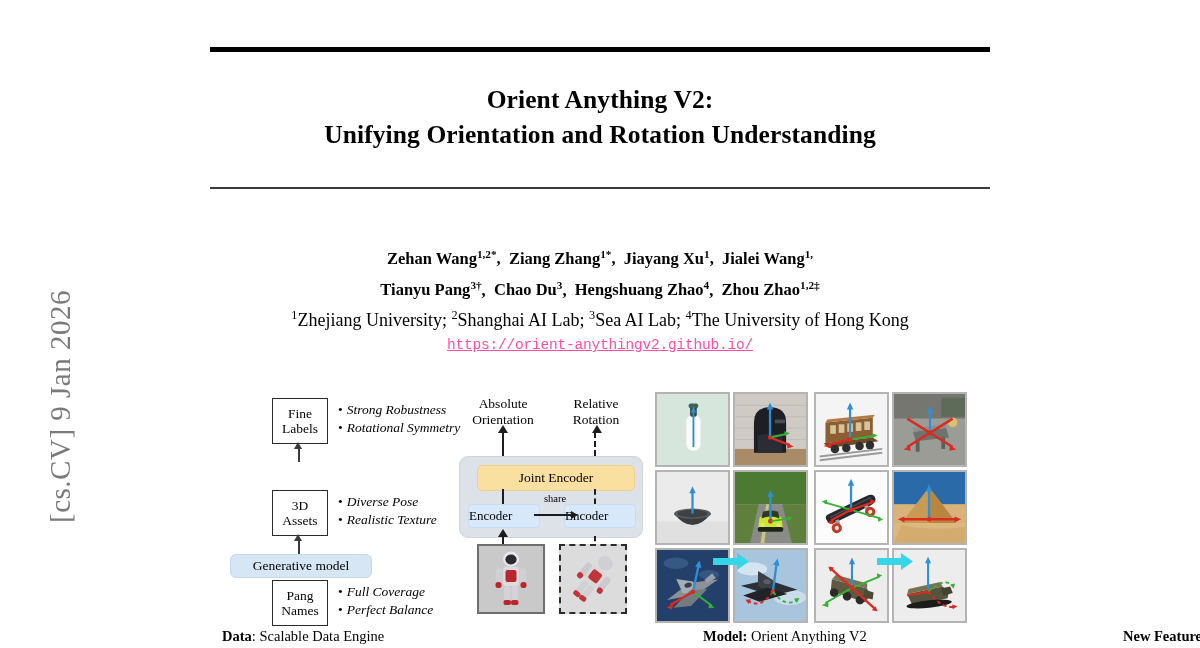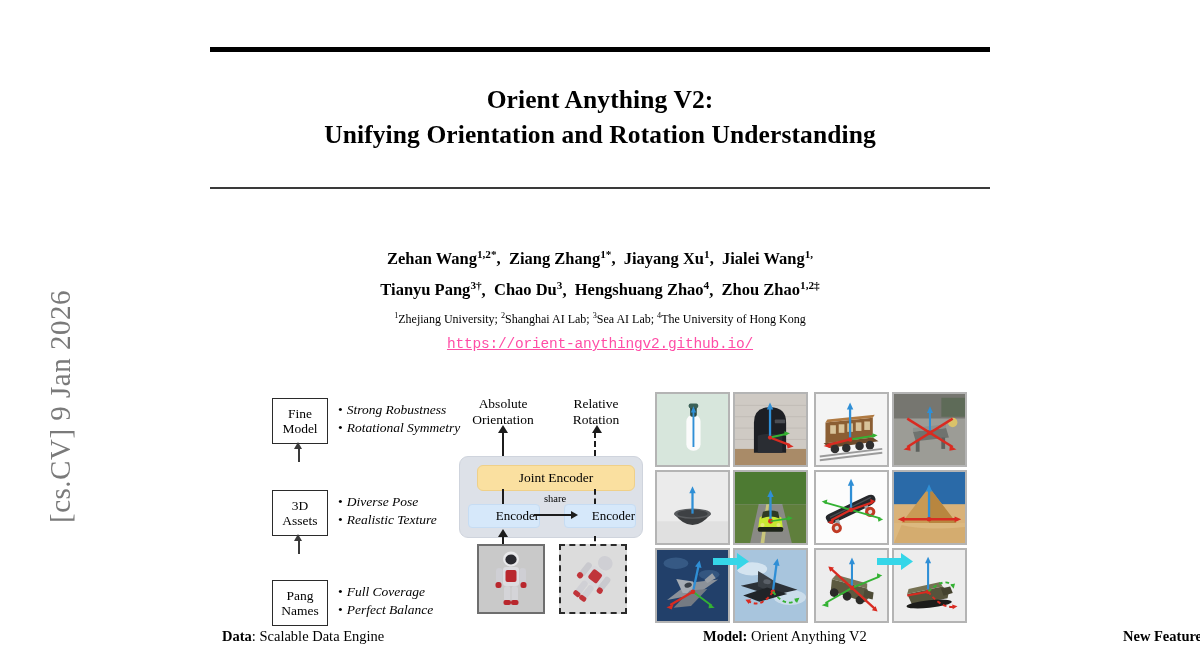--- a/index.html
+++ b/index.html
@@ -22,21 +22,21 @@
   #rule-top{position:absolute;left:210px;top:47px;width:780px;height:5px;background:#000;}
   #rule-mid{position:absolute;left:210px;top:187px;width:780px;height:2px;background:#3a3a3a;}
 
   
   #title-block{position:absolute;left:210px;top:82px;width:780px;text-align:center;}
   #title-block .tl{font-size:25.5px;font-weight:bold;line-height:35px;letter-spacing:.1px;}
 
   
   #authors-block{position:absolute;left:210px;top:240px;width:780px;text-align:center;}
   .auth-line{font-size:16.5px;font-weight:bold;line-height:26px;}
-  .affil-line{font-size:12px;font-weight:normal;line-height:25px;}
+  .affil-line{font-size:18px;font-weight:normal;line-height:25px;}
   sup{font-size:.68em;vertical-align:super;font-weight:inherit;}
   #project-url{display:block;margin-top:4px;font-family:"Liberation Mono","DejaVu Sans Mono",monospace;
     font-size:14.5px;color:#ff4da6;letter-spacing:-.2px;}
 
   
   #teaser{position:absolute;left:210px;top:392px;width:780px;height:252px;}
 
   
   .panel-caption{position:absolute;font-size:14.5px;white-space:nowrap;}
   .panel-caption b{font-weight:bold;}
@@ -58,21 +58,21 @@
 
   
   #panel-model{position:absolute;left:245px;top:0px;width:190px;height:232px;}
   .mo-toplabel{position:absolute;text-align:center;font-size:13.5px;line-height:16px;width:90px;}
   .mo-panel{position:absolute;left:4px;top:64px;width:182px;height:80px;background:#dde1e8;
     border:1px solid #cfd4dd;border-radius:9px;}
   .mo-joint{position:absolute;left:17px;top:8px;width:156px;height:24px;background:#fae0a0;
     border:1px solid #efd089;border-radius:6px;display:flex;align-items:center;justify-content:center;
     font-size:13.5px;}
   .mo-enc{position:absolute;top:47px;width:70px;height:22px;background:#d6e8fa;border:1px solid #c6dcf3;
-    border-radius:4px;display:flex;align-items:center;justify-content:flex-end;font-size:13px;}
+    border-radius:4px;display:flex;align-items:center;justify-content:flex-start;font-size:13px;}
   .mo-share{position:absolute;left:72px;top:36px;width:46px;text-align:center;font-size:10.5px;}
   .mo-sharearrow{position:absolute;left:74px;top:57px;width:38px;height:1.5px;background:#1c1c1c;}
   .mo-sharearrow:after{content:"";position:absolute;right:-6px;top:-3.2px;
     border-top:4px solid transparent;border-bottom:4px solid transparent;border-left:7px solid #1c1c1c;}
   .mo-vline{position:absolute;width:1.8px;background:#1c1c1c;}
   .mo-vdash{position:absolute;width:0;border-left:2.2px dashed #1c1c1c;}
   .mo-uparrow:after{content:"";position:absolute;left:-4.1px;top:-7px;
     border-left:5px solid transparent;border-right:5px solid transparent;border-bottom:8px solid #1c1c1c;}
   .mo-thumb{position:absolute;top:152px;width:64px;height:66px;background:#c9c9c9;}
   .mo-thumb.solid{left:22px;border:2.2px solid #6e6e6e;}
@@ -112,41 +112,44 @@
     <div class="affil-line" id="affils"><sup>1</sup><span>Zhejiang University;</span> <sup>2</sup><span>Shanghai AI Lab;</span> <sup>3</sup><span>Sea AI Lab;</span> <sup>4</sup><span>The University of Hong Kong</span></div>
     <a id="project-url" href="#" style="color: rgb(255, 77, 166);">https://orient-anythingv2.github.io/</a>
   </div>
 
   <div id="teaser">
 
     <div id="panel-data">
 
       <div class="de-box" style="top:6px;">
         <span>Fine</span>
-        <span>Model</span>
+        <span>Labels</span>
       </div>
       <div class="de-bul" style="top:9px;">
         <div>Strong Robustness</div>
         <div>Rotational Symmetry</div>
       </div>
 
       <div class="de-arrow" style="top:56px;height:14px;"></div>
 
 
       <div class="de-box" style="top:98px;">
         <span>3D</span>
         <span>Assets</span>
       </div>
       <div class="de-bul" style="top:101px;">
         <div>Diverse Pose</div>
         <div>Realistic Texture</div>
       </div>
 
       <div class="de-arrow" style="top:148px;height:14px;"></div>
 
+      <div class="de-pill" style="top:162px;">
+        <span>Generative model</span>
+      </div>
 
       <div class="de-box" style="top:188px;">
         <span>Pang</span>
         <span>Names</span>
       </div>
       <div class="de-bul" style="top:191px;font-family:Liberation Serif, serif;">
         <div>Full Coverage</div>
         <div>Perfect Balance</div>
       </div>
 

